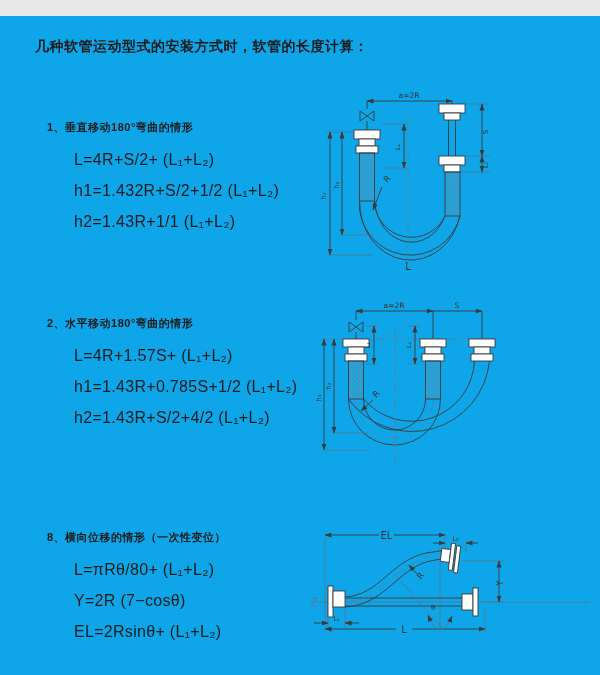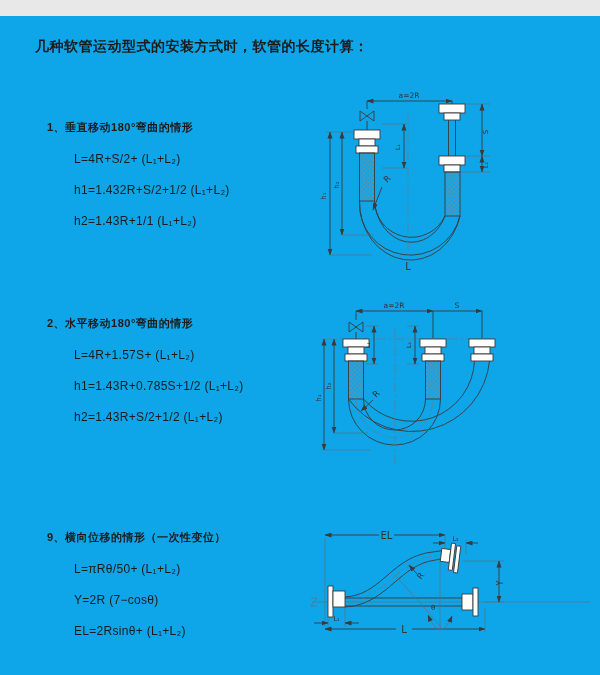--- a/index.html
+++ b/index.html
@@ -1,20 +1,20 @@
 <!DOCTYPE html>
 <html><head>
 <meta charset="utf-8">
 <style>
   html,body{margin:0;padding:0;background:#e8e8e8;}
   #page{position:relative;width:600px;height:675px;background:#0ea5e9;margin:16px auto;overflow:hidden;
         font-family:"Liberation Sans","DejaVu Sans",sans-serif;color:#1c1c1c;}
   .title{position:absolute;left:35px;top:22px;font-size:14px;font-weight:700;letter-spacing:0.5px;}
   .sec-heading{position:absolute;font-size:11px;font-weight:700;letter-spacing:0.5px;}
-  .formulas{position:absolute;font-size:12px;letter-spacing:0.3px;}
+  .formulas{position:absolute;font-size:16px;letter-spacing:0.3px;}
   .formulas .f{height:31px;line-height:31px;white-space:pre;}
   svg{position:absolute;overflow:visible;}
   svg text{font-family:"DejaVu Sans","Liberation Sans",sans-serif;fill:#333;stroke:none;}
   .ln{stroke:#3a3a3a;stroke-width:0.9;fill:none;}
   .thin{stroke:#6b6b6b;stroke-width:0.6;fill:none;}
   .cl{stroke:#777;stroke-width:0.6;fill:none;stroke-dasharray:10 3 2 3;}
   .fit{stroke:#3a3a3a;stroke-width:0.9;fill:#fdfdfd;}
   .braid{stroke:#3a3a3a;stroke-width:0.9;fill:url(#braidp);}
 </style>
 </head>
@@ -107,21 +107,21 @@
     <text x="16" y="108" font-size="7" transform="rotate(-90 16 108)" text-anchor="middle">h₁</text>
     <text x="29" y="97" font-size="7" transform="rotate(-90 29 97)" text-anchor="middle">h₂</text>
     <text x="77" y="95" font-size="8.5" transform="rotate(-45 77 95)">R</text>
     <text x="98" y="182" font-size="10" text-anchor="middle">L</text>
   </svg>
 
   <div class="sec-heading" style="left:47px;top:300px">2、水平移动180°弯曲的情形</div>
   <div class="formulas" style="left:74px;top:324px">
     <div class="f">L=4R+1.57S+ (L₁+L₂)</div>
     <div class="f">h1=1.43R+0.785S+1/2 (L₁+L₂)</div>
-    <div class="f">h2=1.43R+S/2+1/2 (L₁+L₂)</div>
+    <div class="f">h2=1.43R+S/2+4/2 (L₁+L₂)</div>
   </div>
 
   <svg style="left:310px;top:282px" width="290" height="180" viewBox="0 0 290 180">
     <g class="ln">
 
       <line x1="46" y1="13" x2="123" y2="13" marker-start="url(#mas)" marker-end="url(#ma)"></line>
       <line x1="123" y1="13" x2="172" y2="13" marker-end="url(#ma)"></line>
       <line x1="46" y1="13" x2="46" y2="22"></line>
         <line x1="123" y1="13" x2="123" y2="40"></line>
         <line x1="172" y1="13" x2="172" y2="40"></line>
@@ -176,23 +176,23 @@
     </g>
     <text x="84" y="10" font-size="7.5" text-anchor="middle">a=2R</text>
     <text x="147" y="10" font-size="7.5" text-anchor="middle">S</text>
     <text x="60" y="47" font-size="6" transform="rotate(-90 60 47)" text-anchor="middle">L₁</text>
     <text x="101" y="47" font-size="6" transform="rotate(-90 101 47)" text-anchor="middle">L₂</text>
     <text x="11" y="100" font-size="7" transform="rotate(-90 11 100)" text-anchor="middle">h₁</text>
     <text x="21" y="88" font-size="7" transform="rotate(-90 21 88)" text-anchor="middle">h₂</text>
     <text x="66" y="100" font-size="8.5" transform="rotate(-45 66 100)">R</text>
   </svg>
 
-  <div class="sec-heading" style="left:47px;top:514px">9、横向位移的情形（一次性变位）</div>
+  <div class="sec-heading" style="left:47px;top:514px">8、横向位移的情形（一次性变位）</div>
   <div class="formulas" style="left:74px;top:538px">
-    <div class="f">L=πRθ/50+ (L₁+L₂)</div>
+    <div class="f">L=πRθ/80+ (L₁+L₂)</div>
     <div class="f">Y=2R (7−cosθ)</div>
     <div class="f">EL=2Rsinθ+ (L₁+L₂)</div>
   </div>
 
   <svg style="left:300px;top:488px" width="300" height="160" viewBox="0 0 300 160">
     <g class="ln">
       <line class="thin" x1="12" y1="98" x2="290" y2="98"></line>
       <path class="thin" d="M11,94 L17,94 L11,102 L17,102"></path>
 
       <g>

